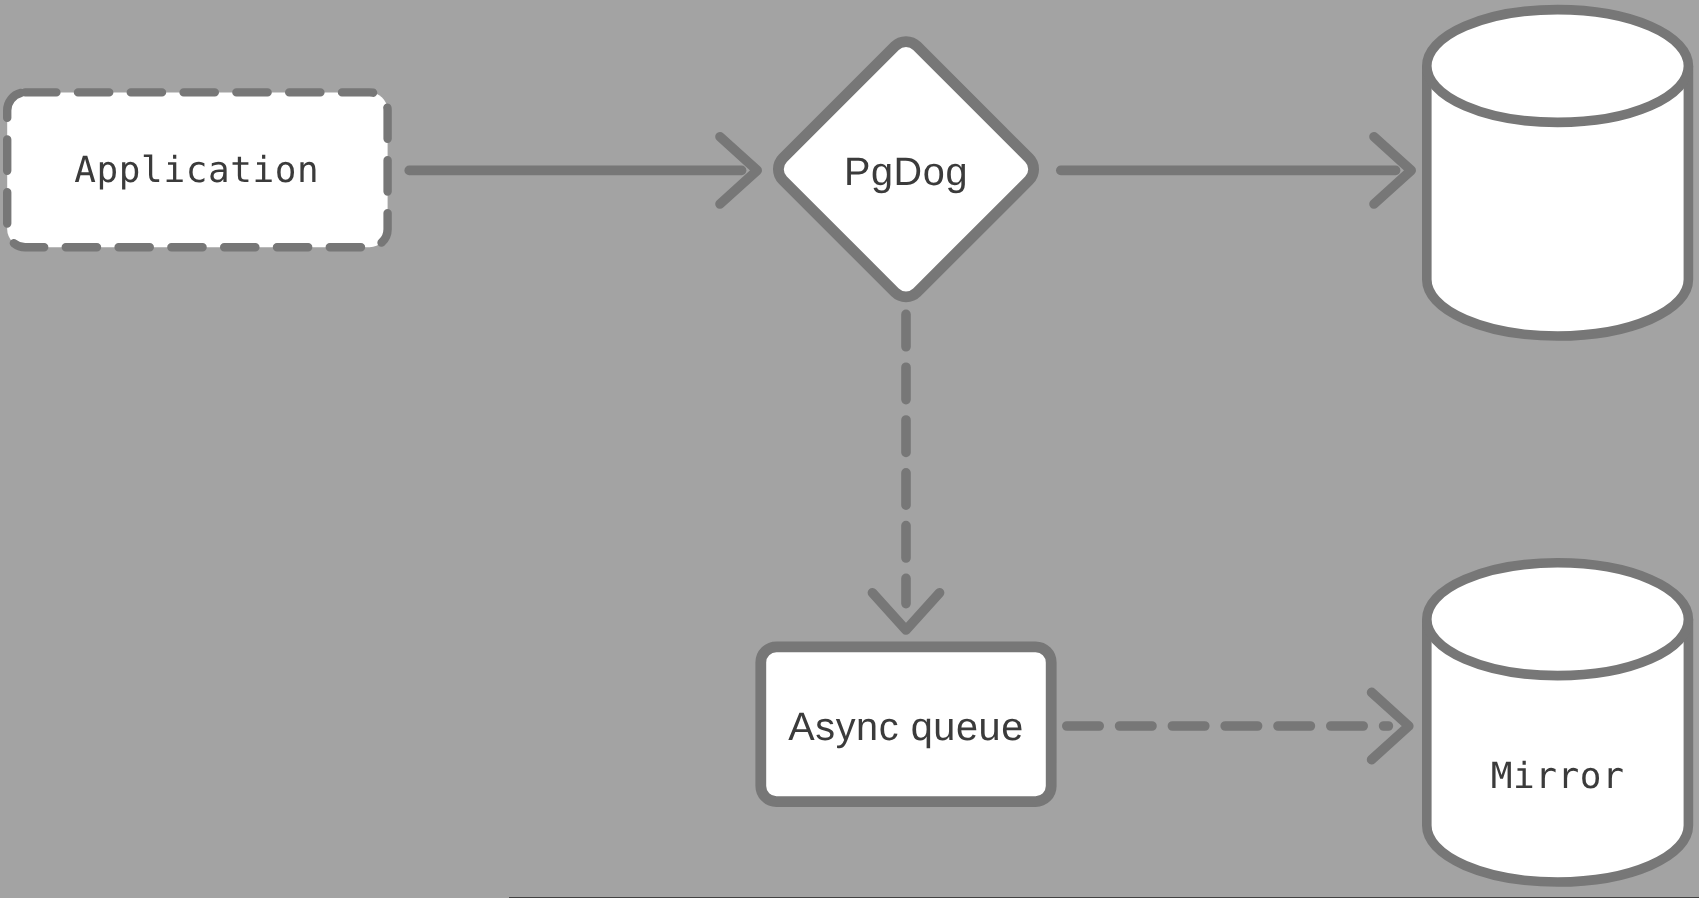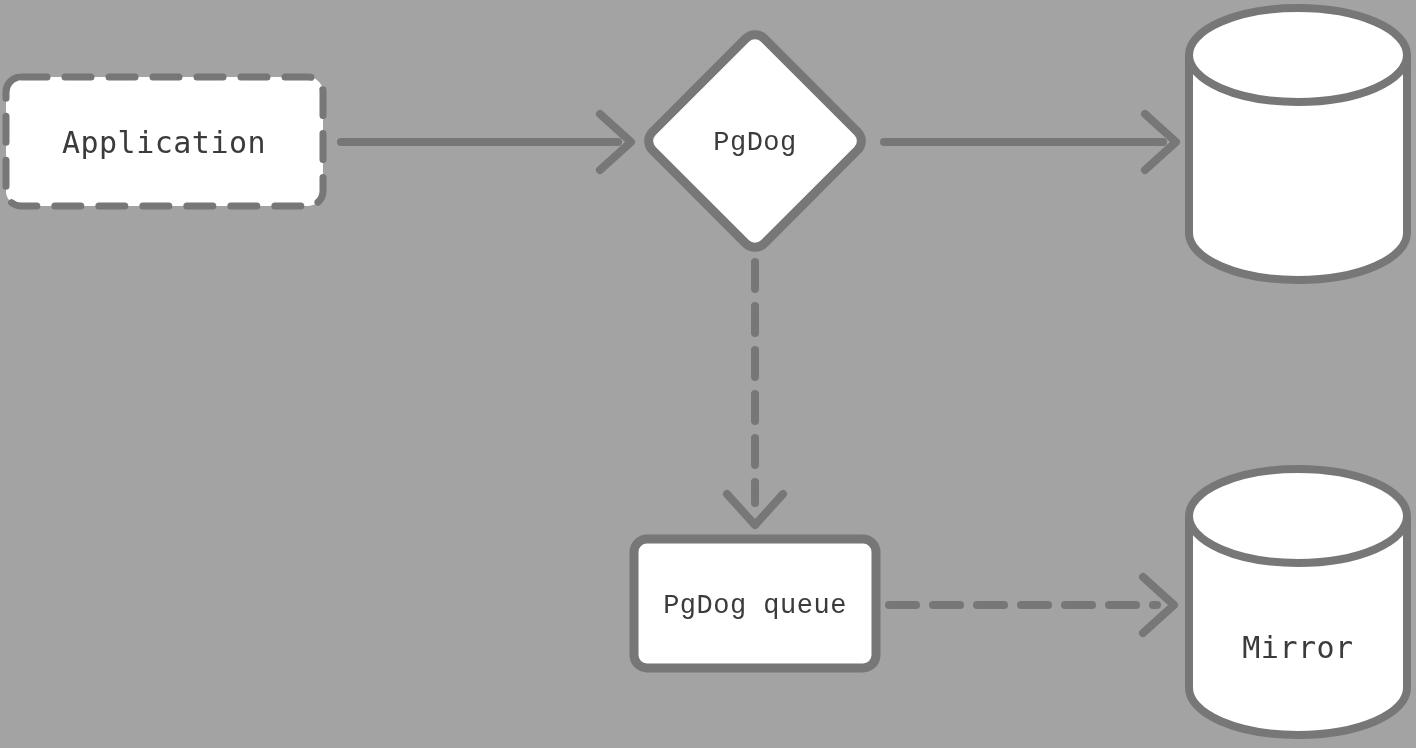--- a/index.html
+++ b/index.html
@@ -26,22 +26,22 @@
     white-space: nowrap;
     color: #3b3b3b;
     user-select: none;
   }
   .label.mono {
     font-family: "DejaVu Sans Mono", "Liberation Mono", monospace;
     font-size: 30px;
     letter-spacing: 0.5px;
   }
   .label.sans {
-    font-family: Liberation Mono, monospace;
-    font-size: 27px;
+    font-family: Liberation Sans, sans-serif;
+    font-size: 33px;
     letter-spacing: 0.5px;
   }
   .shape {
     fill: #ffffff;
     stroke: #777777;
   }
   .edge {
     fill: none;
     stroke: #777777;
     stroke-width: 8;
@@ -93,16 +93,16 @@
       <path class="shape" stroke-width="8" d="M1189,516 L1189,688 A109,47 0 0 0 1407,688 L1407,516"></path>
       <ellipse class="shape" stroke-width="8" cx="1298" cy="516" rx="109" ry="47"></ellipse>
     </g>
   </svg>
 
   <div class="label mono" style="left:164px; top:142px;">Application</div>
 
   <div class="label sans" style="left:755px; top:143px;">PgDog</div>
 
 
-  <div class="label sans" style="left:755px; top:606px;">PgDog queue</div>
+  <div class="label sans" style="left:755px; top:606px;">Async queue</div>
 
   <div class="label mono" style="left:1298px; top:647px;">Mirror</div>
 </div>
 
 </body></html>

